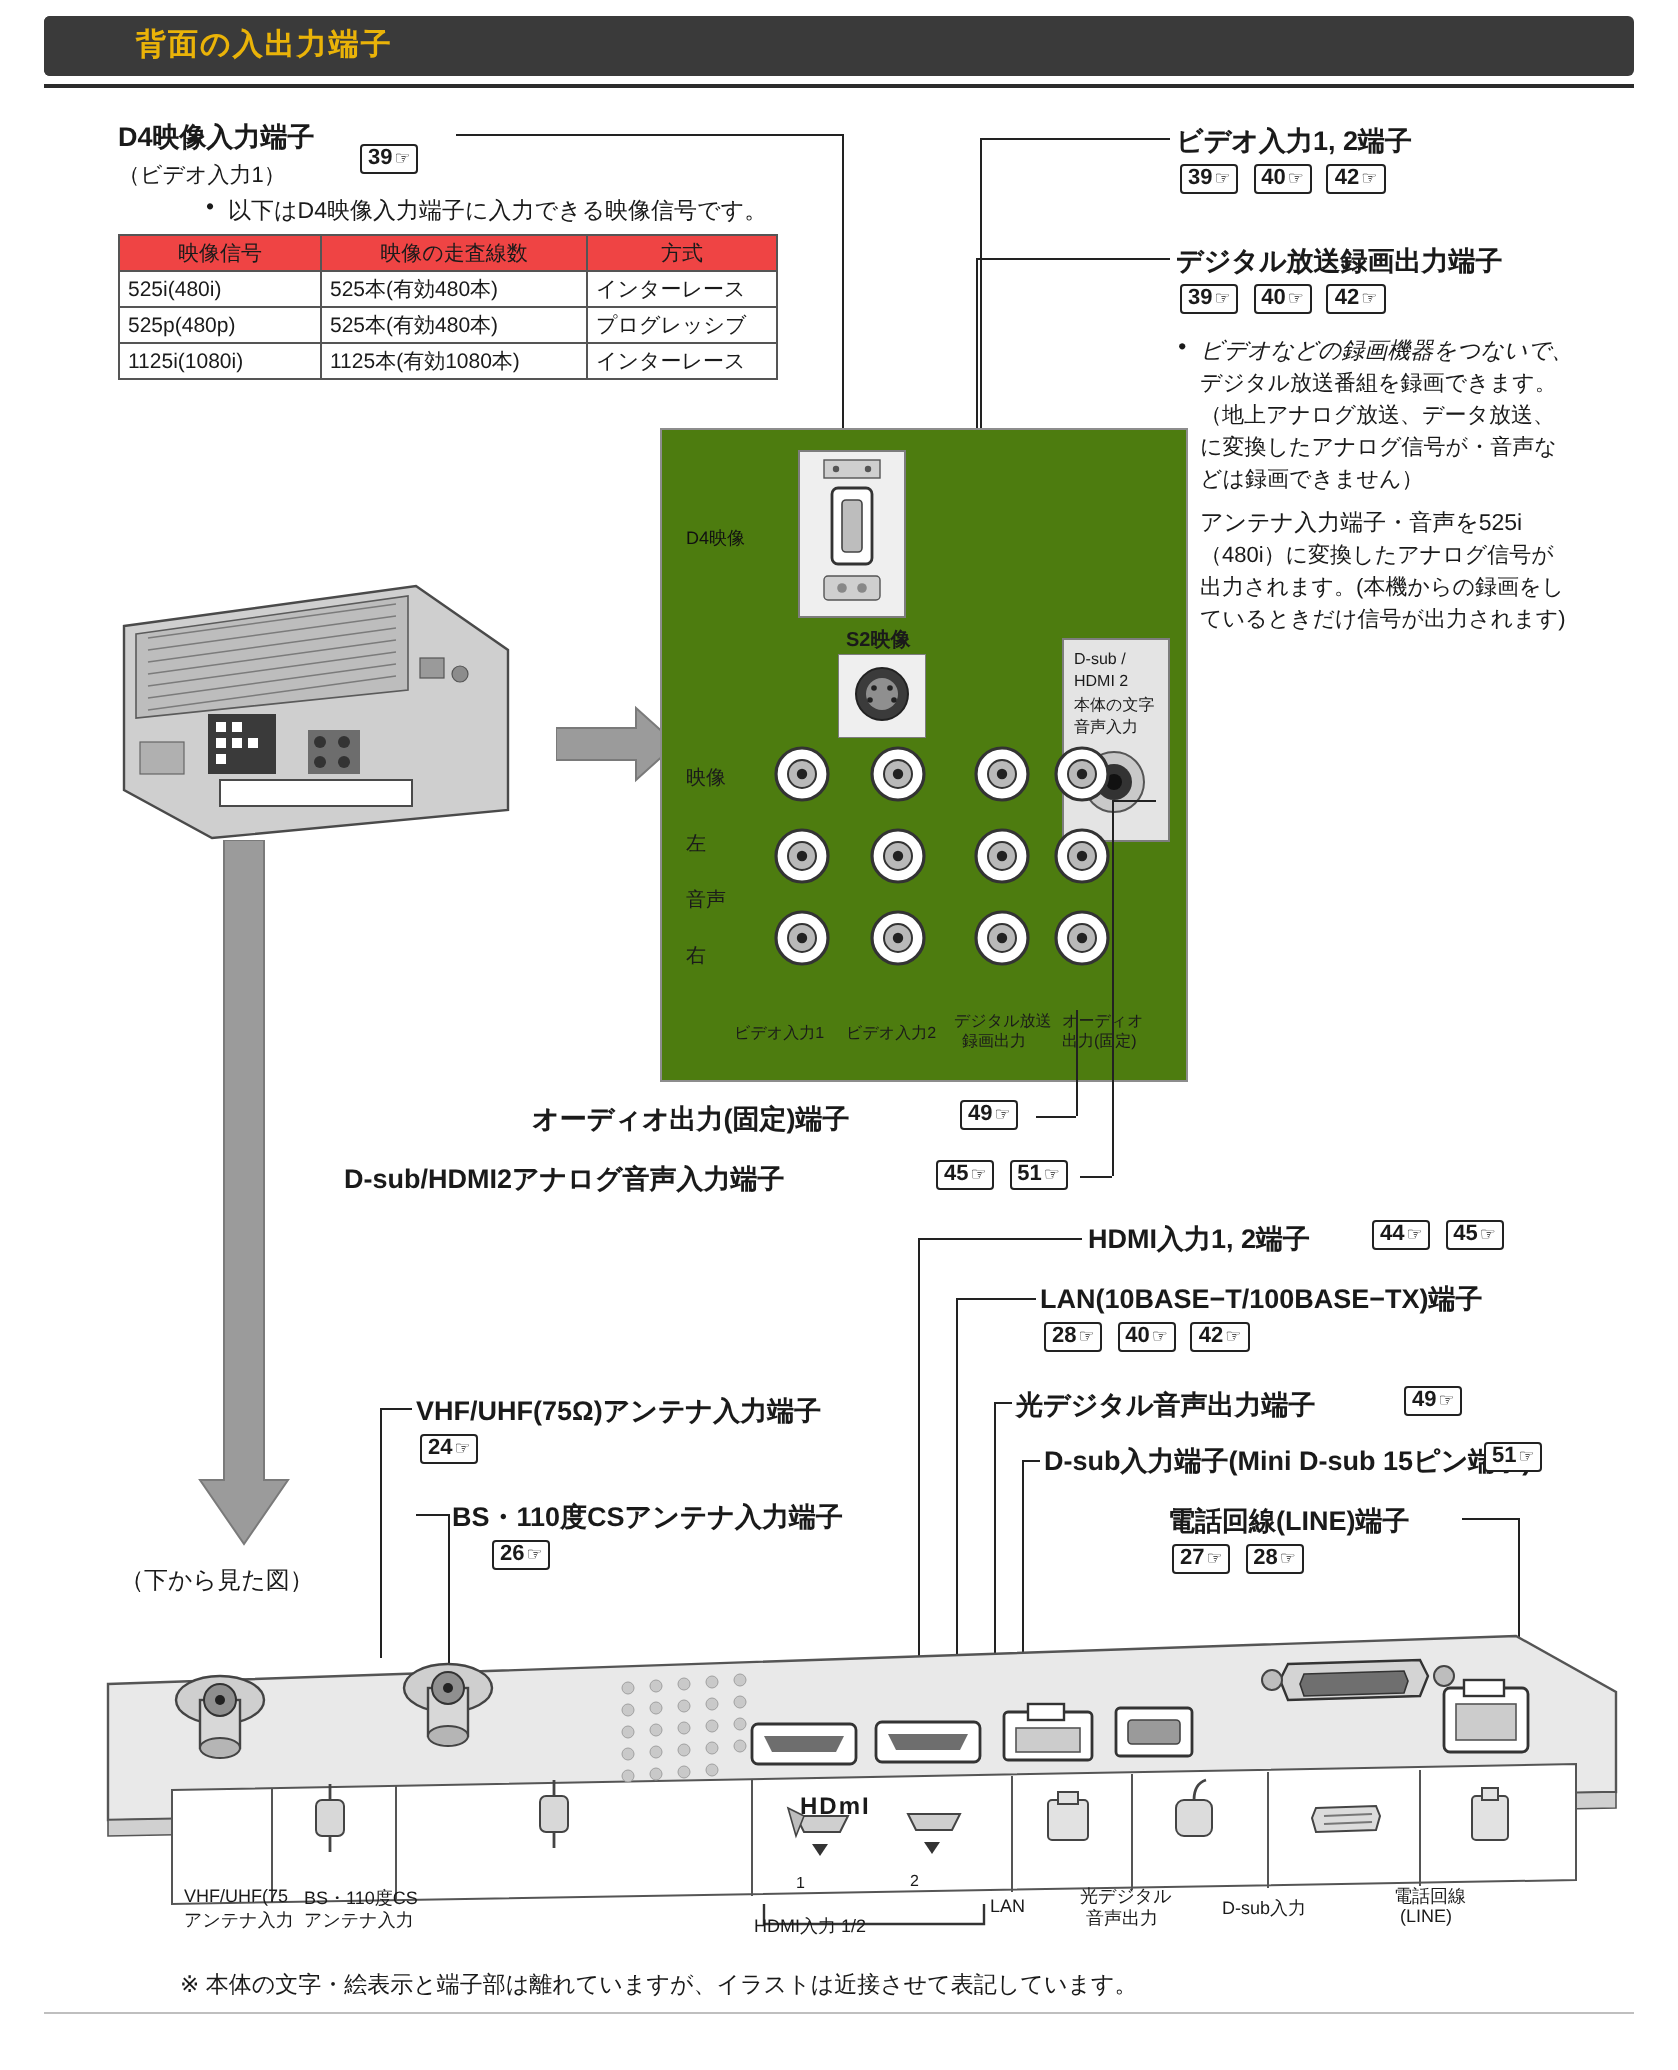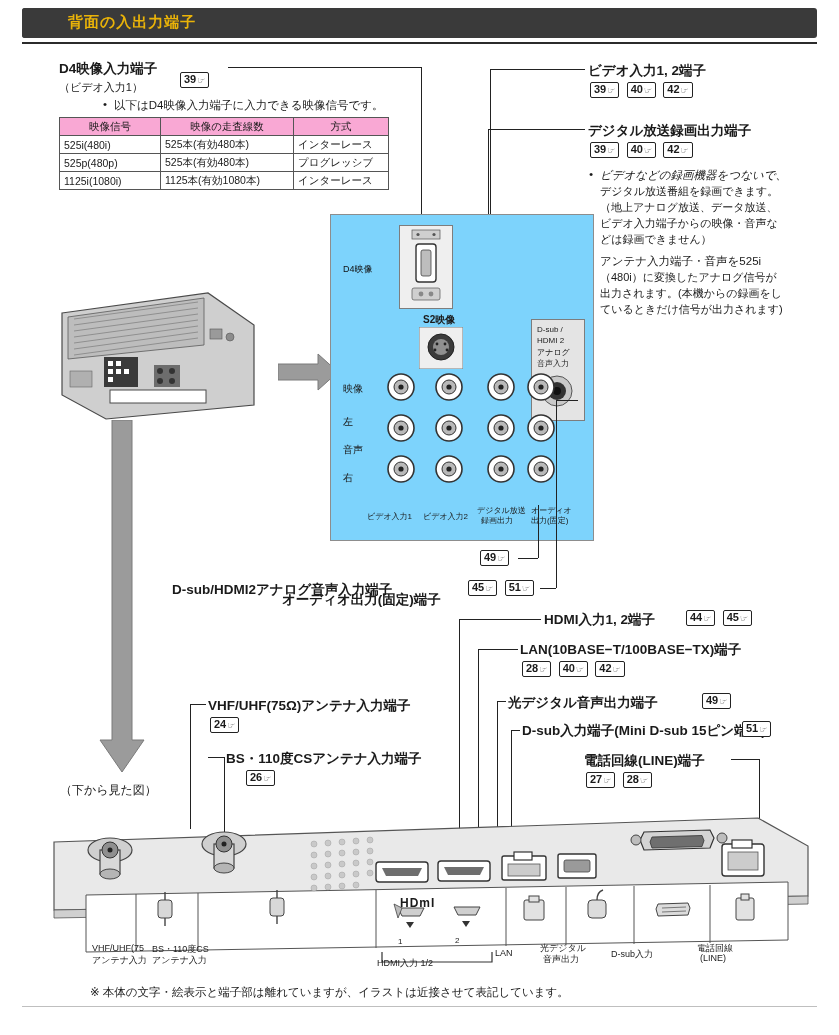--- a/index.html
+++ b/index.html
@@ -47,31 +47,31 @@
   }
   .pg .arw{font-size:9px;margin-left:1px;}
 
   
   .tbl{
     position:absolute;left:59px;top:117px;border-collapse:collapse;font-size:10.5px;
   }
   .tbl td,.tbl th{
     border:1px solid #555;padding:1px 4px;height:15px;white-space:nowrap;
   }
-  .tbl th{background:#f9a8d4;font-weight:normal;text-align:center;}
+  .tbl th{background:#ef4444;font-weight:normal;text-align:center;}
   .tbl td{background:#fff;}
 
   
   .bullet{position:absolute;white-space:nowrap;font-size:11.5px;}
   .bullet:before{content:"•";position:absolute;left:-11px;top:0;}
 
   
   .panel{
     position:absolute;left:330px;top:214px;width:262px;height:325px;
-    background:#7dd3fc;border:1px solid #8d8d8d;
+    background:#4d7c0f;border:1px solid #8d8d8d;
   }
   .panel .inner-box{
     position:absolute;background:#efefef;border:1px solid #7d7d7d;
   }
 
   
   .tv{
     position:absolute;left:58px;top:285px;width:226px;height:135px;
   }
 
@@ -148,21 +148,21 @@
     <span class="pg"><span>39</span><span class="arw">☞</span></span>
     <span class="pg"><span>40</span><span class="arw">☞</span></span>
     <span class="pg"><span>42</span><span class="arw">☞</span></span>
   </div>
   <div class="line hline" style="left:488px;top:129px;width:97px;"></div>
   <div class="line vline" style="left:488px;top:129px;height:200px;"></div>
 
   <div class="bullet sz11" style="left:600px;top:168px;font-style:italic;">ビデオなどの録画機器をつないで、</div>
   <div class="lbl sz11" style="left:600px;top:184px;">デジタル放送番組を録画できます。</div>
   <div class="lbl sz11" style="left:600px;top:200px;">（地上アナログ放送、データ放送、</div>
-  <div class="lbl sz11" style="left:600px;top:216px;">ビデオ入力端子からの映像・音声な</div>
+  <div class="lbl sz11" style="left:600px;top:216px;">に変換したアナログ信号が・音声な</div>
   <div class="lbl sz11" style="left:600px;top:232px;">どは録画できません）</div>
 
   <div class="bullet sz11" style="left:600px;top:254px;">アンテナ入力端子・音声を525i</div>
   <div class="lbl sz11" style="left:600px;top:270px;">（480i）に変換したアナログ信号が</div>
   <div class="lbl sz11" style="left:600px;top:286px;">出力されます。(本機からの録画をし</div>
   <div class="lbl sz11" style="left:600px;top:302px;">ているときだけ信号が出力されます)</div>
 
   <svg class="tv" width="226" height="135" viewBox="0 0 226 135">
     <polygon points="4,28 150,8 196,40 196,120 48,134 4,110" fill="#cfcfcf" stroke="#4a4a4a" stroke-width="1.2"></polygon>
     <polygon points="10,32 146,13 146,60 10,74" fill="#bdbdbd" stroke="#5a5a5a" stroke-width="0.8"></polygon>
@@ -224,21 +224,21 @@
       <circle cx="22" cy="20" r="8" fill="#8f8f8f"></circle>
       <circle cx="18" cy="17" r="1.4" fill="#222"></circle>
         <circle cx="26" cy="17" r="1.4" fill="#222"></circle>
       <circle cx="16" cy="23" r="1.4" fill="#222"></circle>
         <circle cx="28" cy="23" r="1.4" fill="#222"></circle>
     </svg>
 
     <div class="inner-box" style="left:200px;top:104px;width:52px;height:100px;background:#e4e4e4;"></div>
     <div class="lbl sz8" style="left:206px;top:110px;">D-sub /</div>
     <div class="lbl sz8" style="left:206px;top:121px;">HDMI 2</div>
-    <div class="lbl sz8" style="left:206px;top:132px;">アナログ</div>
+    <div class="lbl sz8" style="left:206px;top:132px;">本体の文字</div>
     <div class="lbl sz8" style="left:206px;top:143px;">音声入力</div>
     <svg style="position:absolute;left:208px;top:158px;" width="36" height="36">
       <circle cx="18" cy="18" r="15" fill="#c9c9c9" stroke="#555" stroke-width="1"></circle>
       <circle cx="18" cy="18" r="9" fill="#333"></circle>
       <circle cx="18" cy="18" r="4" fill="#111"></circle>
     </svg>
 
     <div class="lbl sz10" style="left:12px;top:167px;">映像</div>
     <div class="lbl sz10" style="left:12px;top:200px;">左</div>
     <div class="lbl sz10" style="left:12px;top:228px;">音声</div>
@@ -293,21 +293,21 @@
     </svg>
 
     <div class="lbl sz8" style="left:36px;top:296px;">ビデオ入力1</div>
     <div class="lbl sz8" style="left:92px;top:296px;">ビデオ入力2</div>
     <div class="lbl sz8" style="left:146px;top:290px;">デジタル放送</div>
     <div class="lbl sz8" style="left:150px;top:300px;">録画出力</div>
     <div class="lbl sz8" style="left:200px;top:290px;">オーディオ</div>
     <div class="lbl sz8" style="left:200px;top:300px;">出力(固定)</div>
   </div>
 
-  <div class="lbl b sz13" style="left:282px;top:551px;margin-top:40px;">オーディオ出力(固定)端子</div>
+  <div class="lbl b sz13" style="left:266px;top:551px;">オーディオ出力(固定)端子</div>
   <div class="lbl" style="left:478px;top:550px;">
     <span class="pg"><span>49</span><span class="arw">☞</span></span>
   </div>
   <div class="line hline" style="left:518px;top:558px;width:20px;"></div>
   <div class="line vline" style="left:538px;top:505px;height:53px;"></div>
 
   <div class="lbl b sz13" style="left:172px;top:581px;">D-sub/HDMI2アナログ音声入力端子</div>
   <div class="lbl" style="left:466px;top:580px;">
     <span class="pg"><span>45</span><span class="arw">☞</span></span>
     <span class="pg"><span>51</span><span class="arw">☞</span></span>

